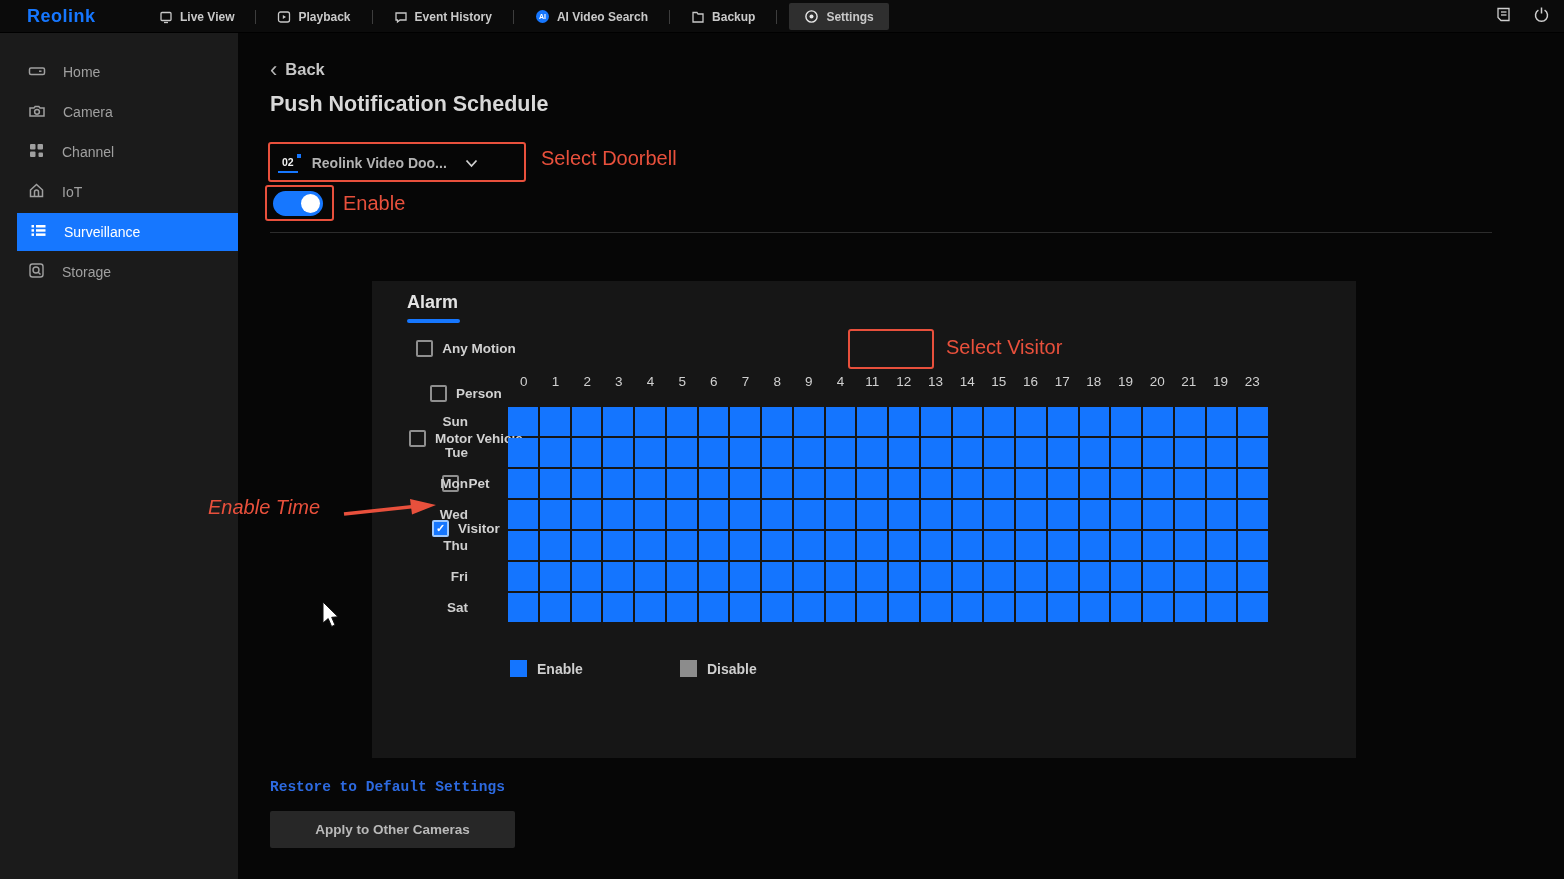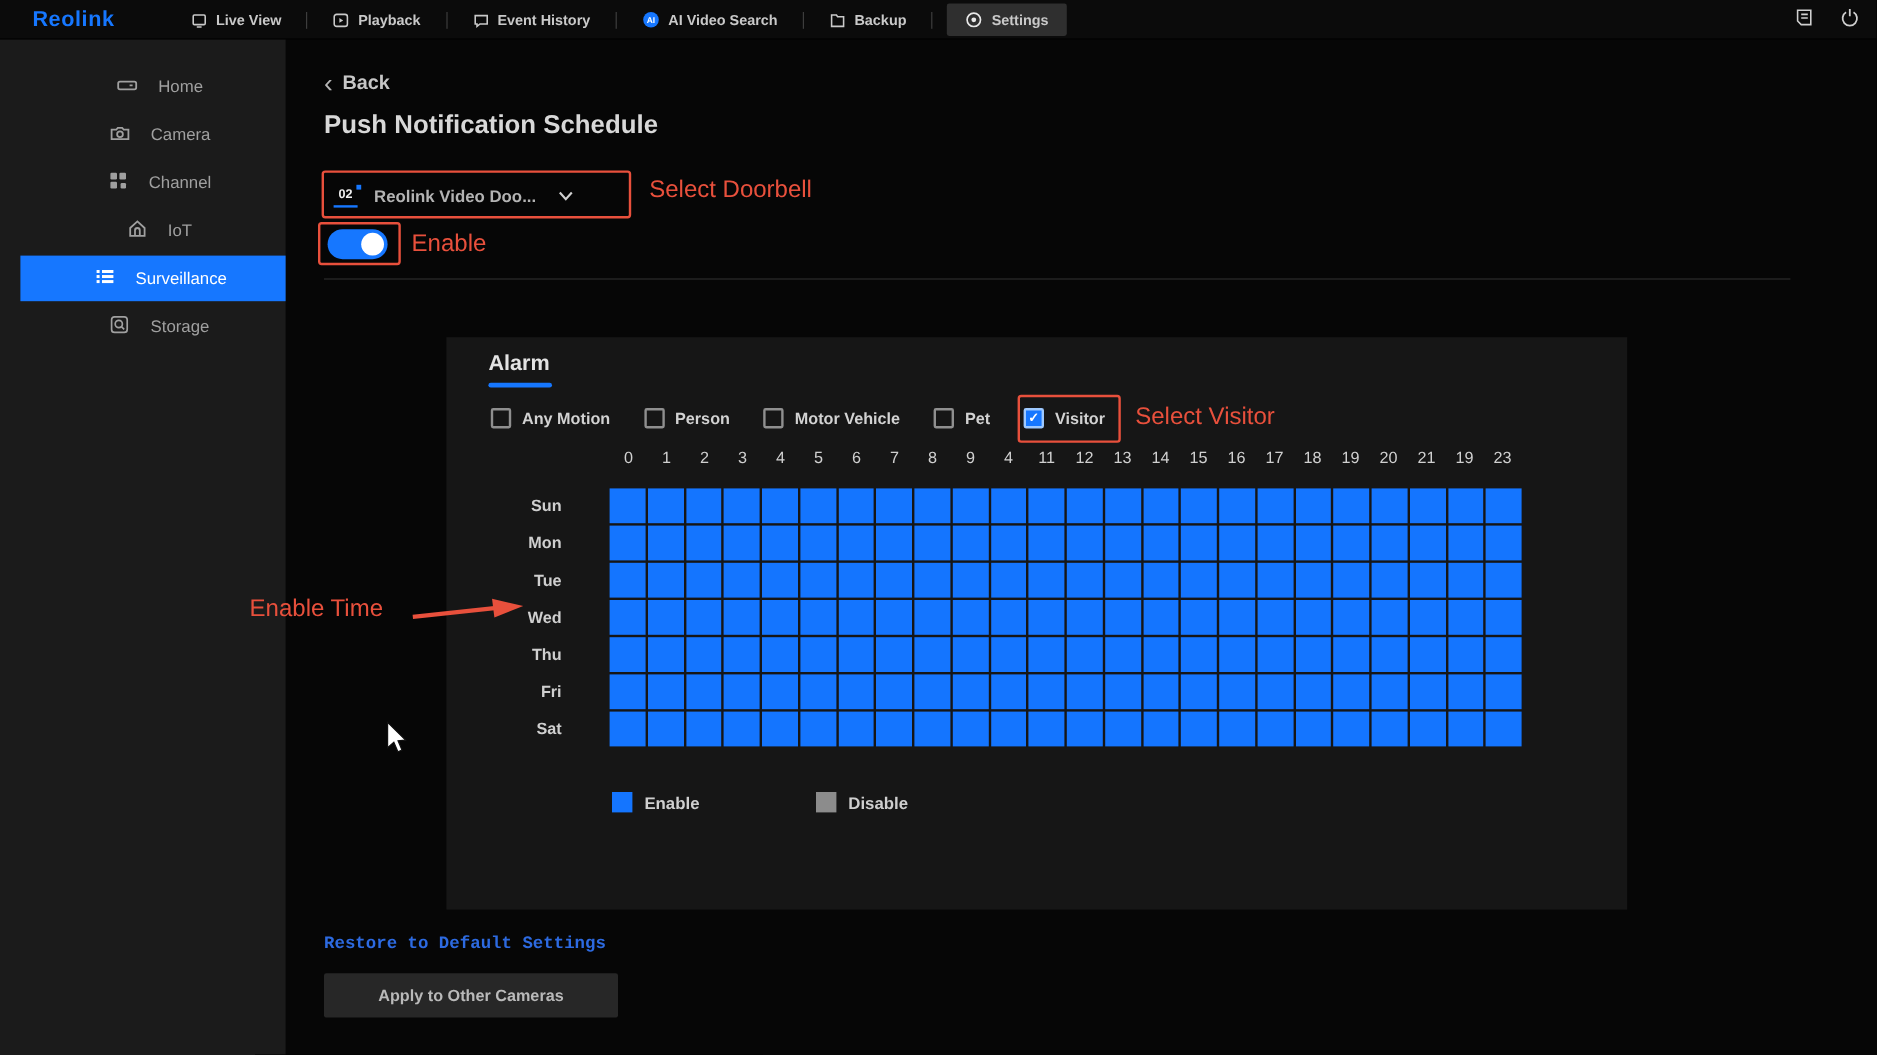--- a/index.html
+++ b/index.html
@@ -15,21 +15,21 @@
   .nav-tab { display:flex; align-items:center; gap:7px; padding:0 21px; height:33px;
              color:#c9c9c9; font-size:12px; font-weight:700; white-space:nowrap; cursor:default; }
   .nav-tab svg { display:block; }
   .nav-tab.on { background:#2f2f2f; height:27px; border-radius:2px; margin:0 12px; padding:0 15px; }
   .nav-sep { width:1px; height:14px; background:#3d3d3d; }
   .top-icons { position:absolute; right:14px; top:0; height:33px; display:flex; align-items:center; gap:21px; color:#cfcfcf; }
 
   
   .sidebar { position:absolute; left:0; top:33px; width:238px; height:846px; background:#1b1b1b; padding-top:19px; }
   .side-item { display:flex; align-items:center; gap:17px; height:40px; padding-left:28px;
-               color:#a0a0a0; font-size:14px; cursor:default;justify-content:center; }
+               color:#a0a0a0; font-size:14px; cursor:default; }
   .side-item svg { flex:none; }
   .side-item.on { background:#1677ff; color:#fff; margin-left:17px; padding-left:13px; height:38px; margin-top:1px; margin-bottom:1px; }
 
   
   .back { position:absolute; left:270px; top:60px; display:flex; align-items:center; gap:8px;
           color:#c6c6c6; font-size:16.5px; font-weight:600; cursor:default; }
   .back .chev { font-size:22px; line-height:16px; color:#b5b5b5; font-weight:400; }
   .page-title { position:absolute; left:270px; top:92px; font-size:21.5px; font-weight:700; color:#d8d8d8; }
 
   .dropdown { position:absolute; left:278px; top:150px; display:flex; align-items:center; height:26px; cursor:default; }
@@ -42,21 +42,21 @@
   .toggle { position:absolute; left:273px; top:191px; width:50px; height:25px; border-radius:13px; background:#1677ff; cursor:default; }
   .toggle .knob { position:absolute; right:3px; top:3px; width:19px; height:19px; border-radius:50%; background:#fff; }
 
   .divider { position:absolute; left:270px; top:232px; width:1222px; height:1px; background:#2c2c2c; }
 
   
   .panel { position:absolute; left:372px; top:281px; width:984px; height:477px; background:#161616; }
   .panel-tab { position:absolute; left:35px; top:11px; font-size:18px; font-weight:600; color:#e3e3e3; cursor:default; }
   .tab-underline { position:absolute; left:35px; top:38px; width:53px; height:4px; border-radius:2px; }
 
-  .cb-row { position:absolute; left:37px; top:59px; display:flex; align-items:center; gap:28px; }
+  .cb-row { position:absolute; left:37px; top:59px; display:flex; align-items:center; gap:28px;flex-direction:column; }
   .cb-item { display:flex; align-items:center; gap:9px; color:#d2d2d2; font-size:13.5px; font-weight:600; cursor:default; }
   .checkbox { width:17px; height:17px; border:2px solid #8f8f8f; border-radius:2px;
               display:flex; align-items:center; justify-content:center; }
   .cb-item.on .checkbox { background:#1677ff; border-color:#9ec9ff; }
   .cb-item.on .checkbox::after { content:"\2713"; color:#fff; font-size:11px; font-weight:700; }
 
   .hours { position:absolute; left:136px; top:93px; width:760px; display:grid;
            grid-template-columns:repeat(24,1fr); font-size:13.5px; color:#d0d0d0; text-align:center; }
   .rows { position:absolute; left:0; top:125px; }
   .grid-row { display:flex; align-items:center; height:31px; }
@@ -338,50 +338,50 @@
             <div class="cell" style="background: rgb(20, 117, 255);"></div>
             <div class="cell" style="background: rgb(20, 117, 255);"></div>
             <div class="cell" style="background: rgb(20, 117, 255);"></div>
             <div class="cell" style="background: rgb(20, 117, 255);"></div>
             <div class="cell" style="background: rgb(20, 117, 255);"></div>
             <div class="cell" style="background: rgb(20, 117, 255);"></div>
             <div class="cell" style="background: rgb(20, 117, 255);"></div>
           </div>
         </div>
         <div class="grid-row">
+          <div class="day-label">Tue</div>
+          <div class="cells">
+            <div class="cell" style="background: rgb(20, 117, 255);"></div>
+            <div class="cell" style="background: rgb(20, 117, 255);"></div>
+            <div class="cell" style="background: rgb(20, 117, 255);"></div>
+            <div class="cell" style="background: rgb(20, 117, 255);"></div>
+            <div class="cell" style="background: rgb(20, 117, 255);"></div>
+            <div class="cell" style="background: rgb(20, 117, 255);"></div>
+            <div class="cell" style="background: rgb(20, 117, 255);"></div>
+            <div class="cell" style="background: rgb(20, 117, 255);"></div>
+            <div class="cell" style="background: rgb(20, 117, 255);"></div>
+            <div class="cell" style="background: rgb(20, 117, 255);"></div>
+            <div class="cell" style="background: rgb(20, 117, 255);"></div>
+            <div class="cell" style="background: rgb(20, 117, 255);"></div>
+            <div class="cell" style="background: rgb(20, 117, 255);"></div>
+            <div class="cell" style="background: rgb(20, 117, 255);"></div>
+            <div class="cell" style="background: rgb(20, 117, 255);"></div>
+            <div class="cell" style="background: rgb(20, 117, 255);"></div>
+            <div class="cell" style="background: rgb(20, 117, 255);"></div>
+            <div class="cell" style="background: rgb(20, 117, 255);"></div>
+            <div class="cell" style="background: rgb(20, 117, 255);"></div>
+            <div class="cell" style="background: rgb(20, 117, 255);"></div>
+            <div class="cell" style="background: rgb(20, 117, 255);"></div>
+            <div class="cell" style="background: rgb(20, 117, 255);"></div>
+            <div class="cell" style="background: rgb(20, 117, 255);"></div>
+            <div class="cell" style="background: rgb(20, 117, 255);"></div>
+          </div>
+        </div>
+        <div class="grid-row">
           <div class="day-label">Mon</div>
-          <div class="cells">
-            <div class="cell" style="background: rgb(20, 117, 255);"></div>
-            <div class="cell" style="background: rgb(20, 117, 255);"></div>
-            <div class="cell" style="background: rgb(20, 117, 255);"></div>
-            <div class="cell" style="background: rgb(20, 117, 255);"></div>
-            <div class="cell" style="background: rgb(20, 117, 255);"></div>
-            <div class="cell" style="background: rgb(20, 117, 255);"></div>
-            <div class="cell" style="background: rgb(20, 117, 255);"></div>
-            <div class="cell" style="background: rgb(20, 117, 255);"></div>
-            <div class="cell" style="background: rgb(20, 117, 255);"></div>
-            <div class="cell" style="background: rgb(20, 117, 255);"></div>
-            <div class="cell" style="background: rgb(20, 117, 255);"></div>
-            <div class="cell" style="background: rgb(20, 117, 255);"></div>
-            <div class="cell" style="background: rgb(20, 117, 255);"></div>
-            <div class="cell" style="background: rgb(20, 117, 255);"></div>
-            <div class="cell" style="background: rgb(20, 117, 255);"></div>
-            <div class="cell" style="background: rgb(20, 117, 255);"></div>
-            <div class="cell" style="background: rgb(20, 117, 255);"></div>
-            <div class="cell" style="background: rgb(20, 117, 255);"></div>
-            <div class="cell" style="background: rgb(20, 117, 255);"></div>
-            <div class="cell" style="background: rgb(20, 117, 255);"></div>
-            <div class="cell" style="background: rgb(20, 117, 255);"></div>
-            <div class="cell" style="background: rgb(20, 117, 255);"></div>
-            <div class="cell" style="background: rgb(20, 117, 255);"></div>
-            <div class="cell" style="background: rgb(20, 117, 255);"></div>
-          </div>
-        </div>
-        <div class="grid-row">
-          <div class="day-label">Tue</div>
           <div class="cells">
             <div class="cell" style="background: rgb(20, 117, 255);"></div>
             <div class="cell" style="background: rgb(20, 117, 255);"></div>
             <div class="cell" style="background: rgb(20, 117, 255);"></div>
             <div class="cell" style="background: rgb(20, 117, 255);"></div>
             <div class="cell" style="background: rgb(20, 117, 255);"></div>
             <div class="cell" style="background: rgb(20, 117, 255);"></div>
             <div class="cell" style="background: rgb(20, 117, 255);"></div>
             <div class="cell" style="background: rgb(20, 117, 255);"></div>
             <div class="cell" style="background: rgb(20, 117, 255);"></div>
@@ -525,21 +525,21 @@
       <span class="lg-label">Enable</span>
       <span class="gap"></span>
       <span class="swatch" style="background: rgb(140, 140, 140);"></span>
       <span class="lg-label">Disable</span>
     </div>
   </div>
 
   <div class="red-box rb-visitor"></div>
   <div class="red-note" style="left:946px; top:336px;">Select Visitor</div>
 
-  <div class="red-note" style="left:208px; top:496px;">Enable Time</div>
+  <div class="red-note" style="left:208px; top:496px;font-style:italic;">Enable Time</div>
   <svg class="red-arrow" style="position:absolute; left:342px; top:497px;" width="96" height="24" viewBox="0 0 96 24">
     <path d="M2 17 L72 9.5" stroke="#e8503c" stroke-width="3.5" fill="none"></path>
     <polygon points="68,2 94,8 70,17.5" fill="#e8503c"></polygon>
   </svg>
 
   <div class="restore-link">Restore to Default Settings</div>
   <button class="apply-btn">Apply to Other Cameras</button>
 
   <svg class="cursor" width="22" height="30" viewBox="0 0 22 30">
     <path d="M3 2 L3 23 L8.2 18.6 L11.6 26.5 L15 25 L11.7 17.3 L18 16.8 Z" fill="#fff" stroke="#111" stroke-width="1"></path>

